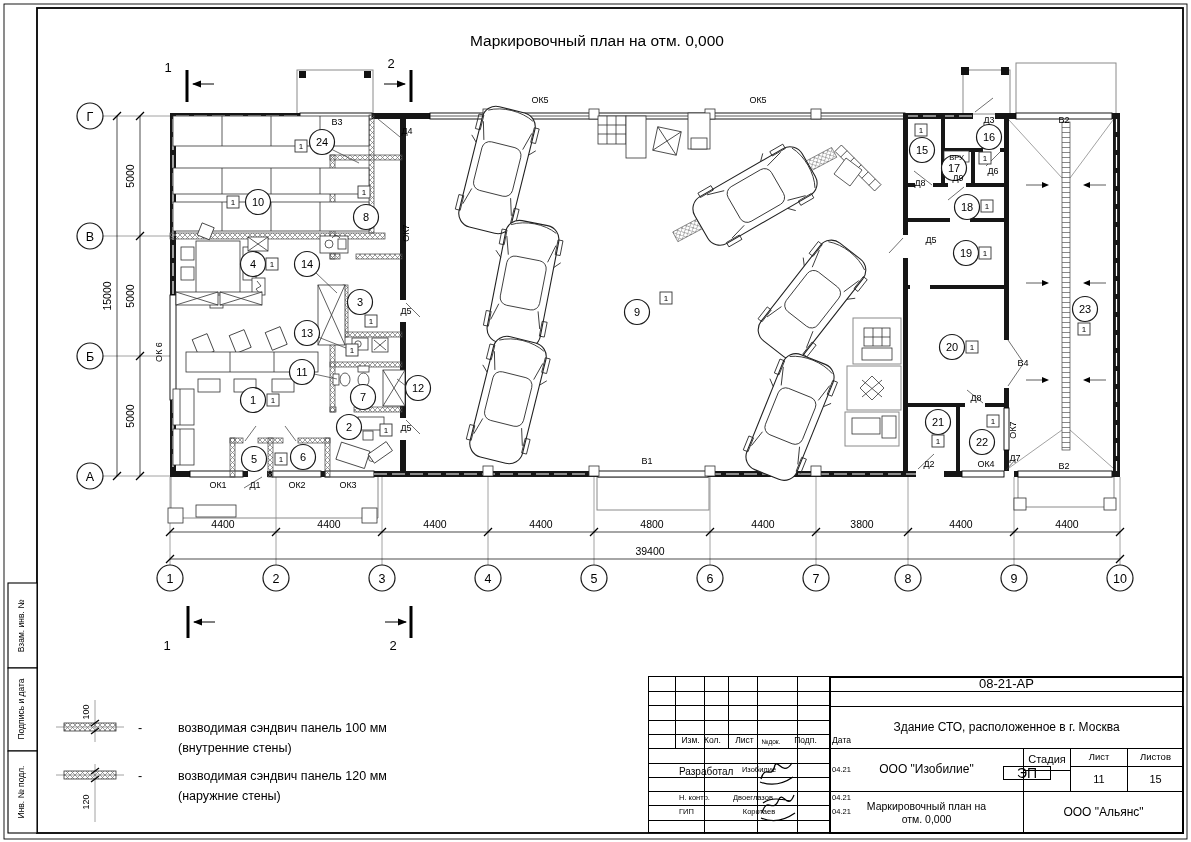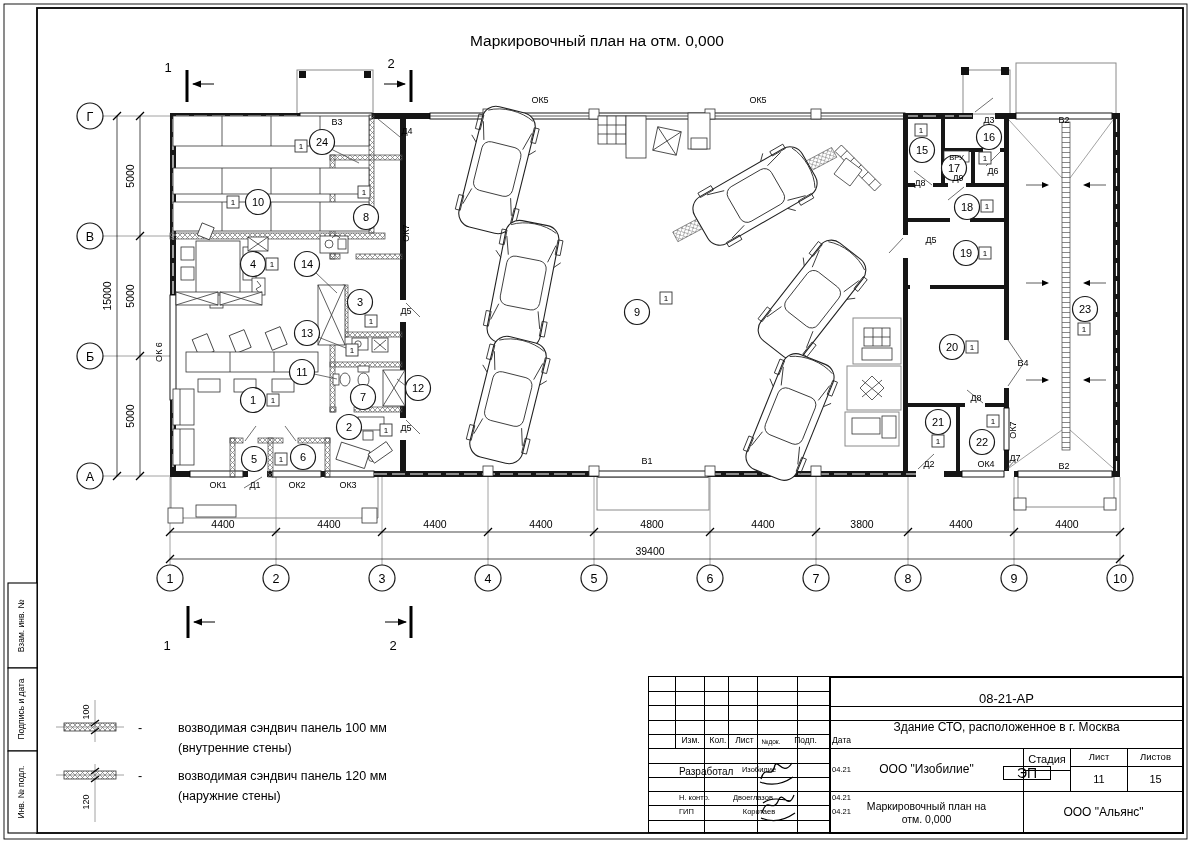--- a/index.html
+++ b/index.html
@@ -641,21 +641,21 @@
   <div class="ln" style="left:0;top:43px;width:180px;height:1px"></div>
   <div class="ln" style="left:0;top:57px;width:180px;height:1px"></div>
   <div class="ln" style="left:0;top:71px;width:180px;height:1px"></div>
   <div class="ln" style="left:0;top:86px;width:180px;height:1px"></div>
   <div class="ln" style="left:0;top:100px;width:180px;height:1px"></div>
   <div class="ln" style="left:0;top:114px;width:180px;height:1px"></div>
   <div class="ln" style="left:0;top:128px;width:180px;height:1px"></div>
   <div class="ln" style="left:0;top:143px;width:180px;height:1px"></div>
 
   <div class="tbt" style="left:1px;top:59px;width:25px;text-align:center;font-size:8.5px">Изм.</div>
-  <div class="tbt" style="left:27px;top:59px;width:28px;text-align:center;font-size:8.5px">Кол.</div>
+  <div class="tbt" style="left:27px;top:59px;width:28px;font-size:8.5px">Кол.</div>
   <div class="tbt" style="left:56px;top:59px;width:23px;text-align:center;font-size:8.5px">Лист</div>
   <div class="tbt" style="left:80px;top:61px;width:28px;text-align:center;font-size:6.5px">№док.</div>
   <div class="tbt" style="left:109px;top:59px;width:39px;text-align:center;font-size:8.5px">Подп.</div>
   <div class="tbt" style="left:149px;top:59px;width:31px;text-align:center;font-size:8.5px">Дата</div>
 
   <div class="tbt" style="left:2px;top:89px;width:53px;font-size:10px">Разработал</div>
   <div class="tbt" style="left:56px;top:89px;width:52px;text-align:center;font-size:7.5px">Изобилие</div>
   <div class="tbt" style="left:149px;top:89px;width:31px;text-align:center;font-size:7.5px">04.21</div>
   <div class="tbt" style="left:2px;top:117px;width:53px;font-size:7.5px">Н. контр.</div>
   <div class="tbt" style="left:56px;top:117px;width:52px;text-align:left;font-size:7.5px">Двоеглазов</div>
@@ -664,21 +664,21 @@
   <div class="tbt" style="left:56px;top:131px;width:52px;text-align:center;font-size:7.5px">Коротаев</div>
   <div class="tbt" style="left:149px;top:131px;width:31px;text-align:center;font-size:7.5px">04.21</div>
 
   <svg width="40" height="28" style="position:absolute;left:108px;top:80px">
     <path d="M4,22 C9,6 14,24 18,8 C21,2 26,20 35,6 M3,25 C14,29 26,27 36,20" fill="none" stroke="#000" stroke-width="1.3"></path>
   </svg>
   <svg width="40" height="36" style="position:absolute;left:108px;top:110px">
     <path d="M5,26 C10,8 16,28 22,12 C26,4 31,24 37,8 M4,31 C16,36 28,33 38,26 M6,16 C14,10 24,12 34,14" fill="none" stroke="#000" stroke-width="1.2"></path>
   </svg>
 
-  <div class="tbc" style="left:180px;top:0;width:355px;height:44px;font-size:13px">08-21-АР</div>
+  <div class="tbc" style="left:180px;top:0;width:355px;height:15px;font-size:13px">08-21-АР</div>
   <div class="tbc" style="left:180px;top:29px;width:355px;height:43px;font-size:12px">Здание СТО, расположенное в г. Москва</div>
   <div class="tbc" style="left:180px;top:71px;width:195px;height:44px;font-size:12px">ООО "Изобилие"</div>
   <div class="tbc" style="left:374px;top:71px;width:48px;height:23px;font-size:11px">Стадия</div>
   <div class="tbc" style="left:421px;top:71px;width:58px;height:19px;font-size:9.5px">Лист</div>
   <div class="tbc" style="left:478px;top:71px;width:57px;height:19px;font-size:9.5px">Листов</div>
   <div class="tbc" style="left:354px;top:89px;width:48px;height:14px;font-size:14px">ЭП</div>
   <div class="tbc" style="left:421px;top:89px;width:58px;height:26px;font-size:11px">11</div>
   <div class="tbc" style="left:478px;top:89px;width:57px;height:26px;font-size:11px">15</div>
   <div class="tbc" style="left:180px;top:114px;width:195px;height:43px;font-size:10.5px;flex-direction:column">
     <span>Маркировочный план на</span>

